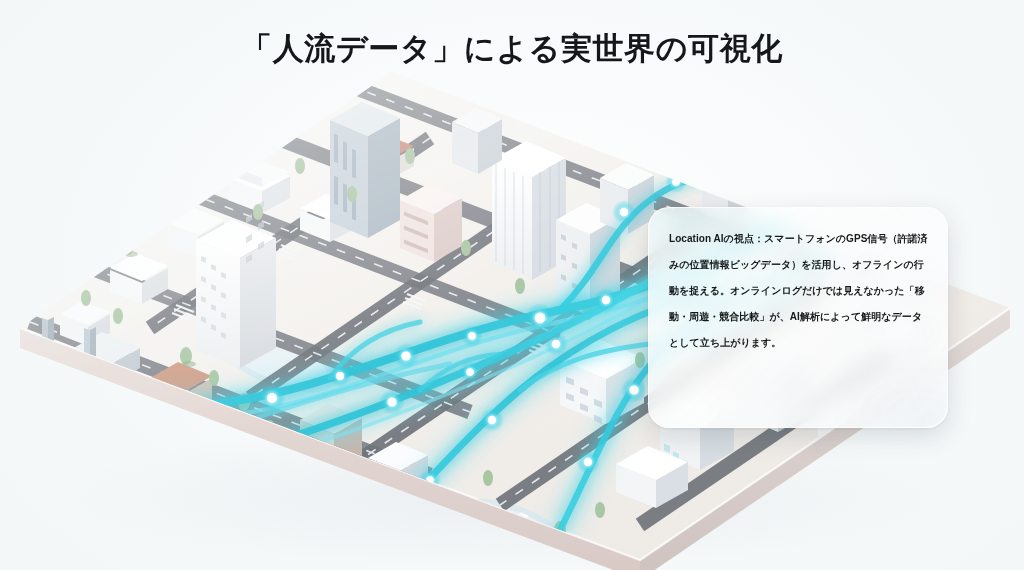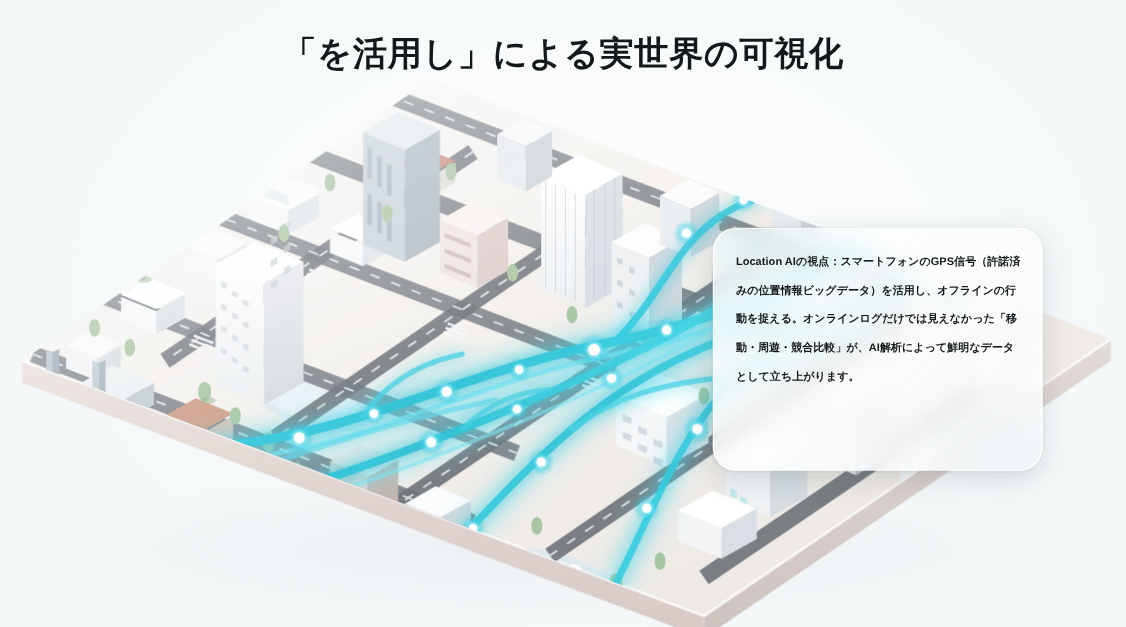--- a/index.html
+++ b/index.html
@@ -60,21 +60,21 @@
     background:radial-gradient(ellipse at center, rgba(120,140,150,.10) 0%, rgba(120,140,150,0) 70%);
     z-index:5;
   }
 </style>
 </head>
 <body>
 
 <div id="stage">
 
   <div class="title-wrap">
-    <div class="title">「を活用し」による実世界の可視化</div>
+    <div class="title">「人流データ」による実世界の可視化</div>
   </div>
 
   <div class="ground-shadow"></div>
 
   <div class="city">
   <svg viewBox="0 0 1024 520" xmlns="http://www.w3.org/2000/svg">
     <defs>
       <linearGradient id="slabTop" x1="0" y1="0" x2="1" y2="1">
         <stop offset="0%" stop-color="#fbfbfa"></stop>
         <stop offset="45%" stop-color="#f3f0ec"></stop>

